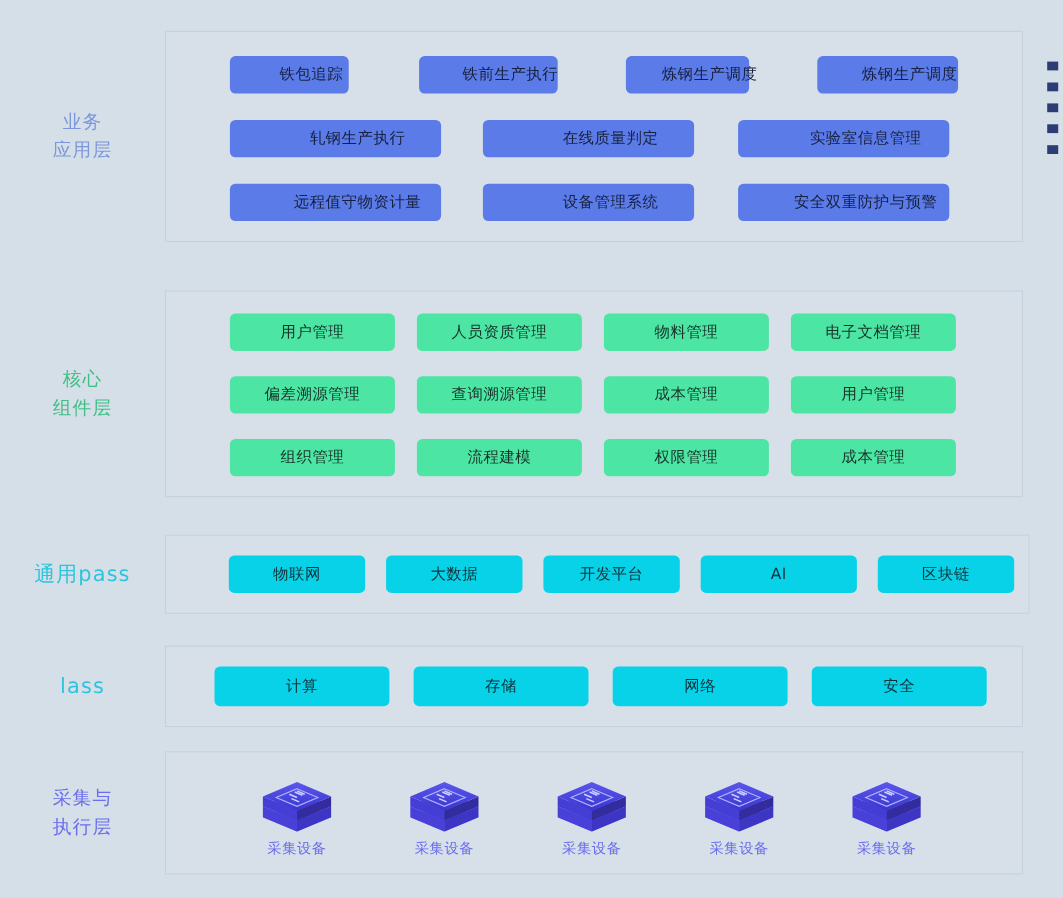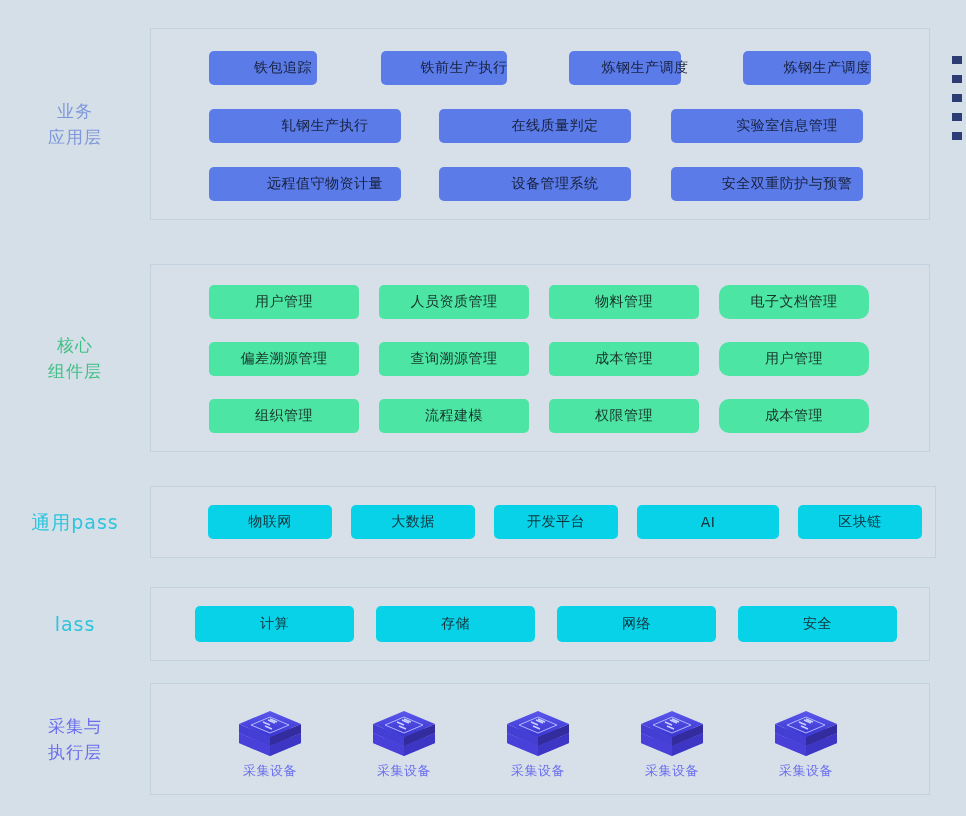--- a/index.html
+++ b/index.html
@@ -87,21 +87,21 @@
   
   #core-row { left: 0; top: 256px; width: 966px; height: 204px; }
   #core-row .layer-label { color: #3fbf85; }
   #core-row .layer-panel { margin-right: 36px; padding: 20px 0 18px 0; }
 
   .green-node { background: #4ce5a4; color: #17332a; }
 
   .core-grid-row { display: flex; padding: 0 0 0 58px; }
   .core-grid-row + .core-grid-row { margin-top: 23px; }
   .core-grid-row .node { width: 150px; margin-right: 20px; }
-  .core-grid-row .node:last-child { margin-right: 0; border-radius: 10px; }
+  .core-grid-row .node:last-child { margin-right: 0; }
 
   
   #pass-row { left: 0; top: 480px; width: 966px; height: 84px; }
   #pass-row .layer-label { color: #2dc4dd; font-size: 19px; }
   #pass-row .layer-panel { margin-right: 36px; padding: 18px 13px; }
 
   .cyan-node { background: #07d2e7; color: #10333b; }
 
   .pass-grid-row { display: flex; padding: 0 0 0 44px; }
   .pass-grid-row .node { width: 124px; margin-right: 19px; }

